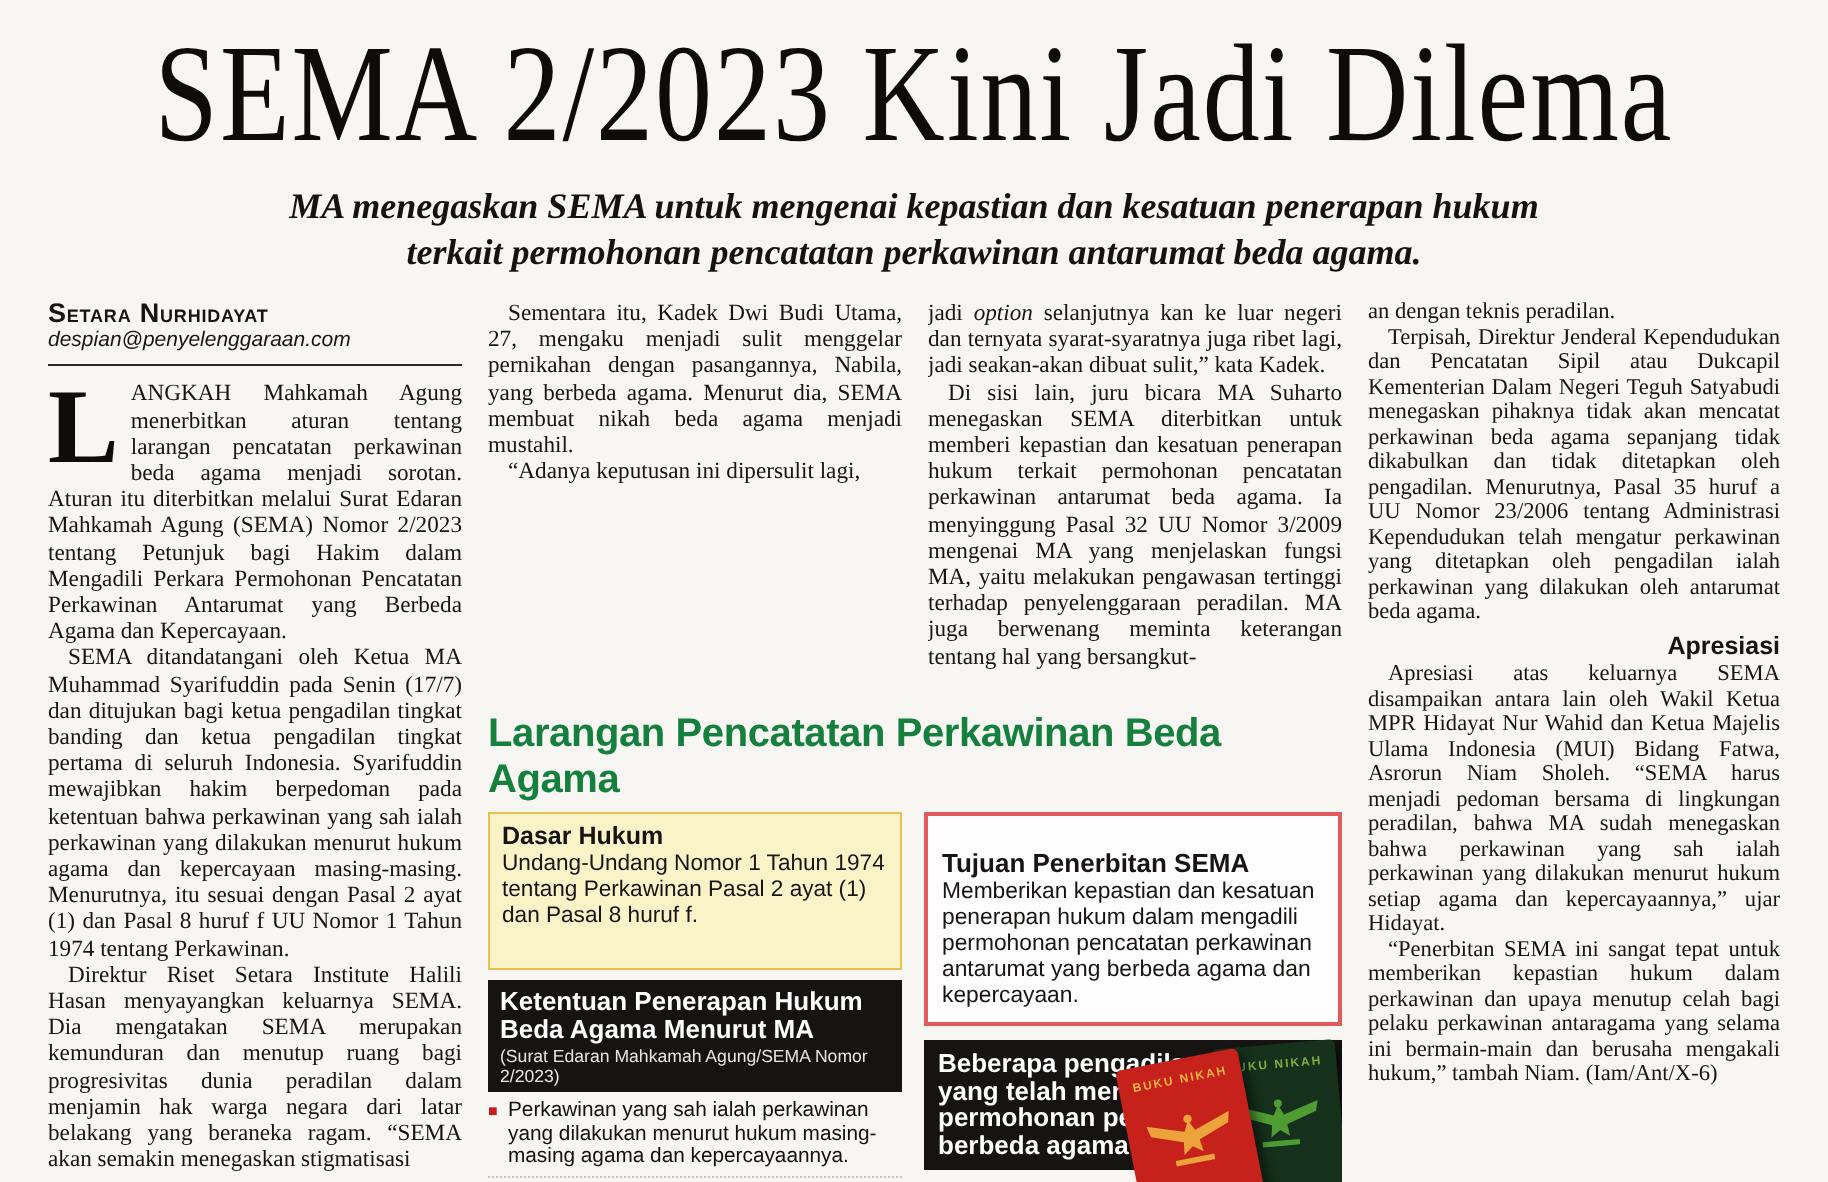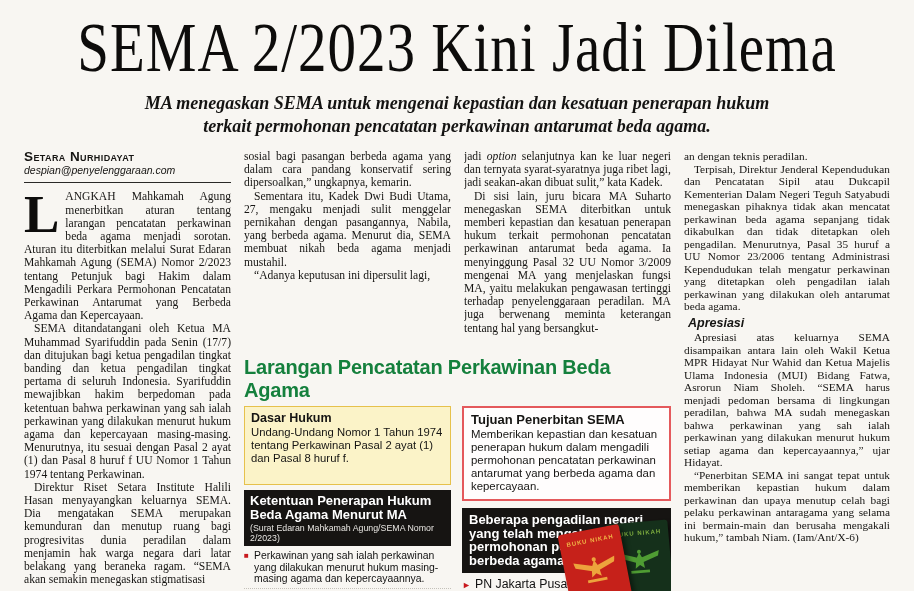--- a/index.html
+++ b/index.html
@@ -28,21 +28,21 @@
   .byline-name { font-family:"Liberation Sans", sans-serif; font-weight:bold; font-variant:small-caps;
     font-size:13.5px; letter-spacing:.4px; }
   .byline-email { font-family:"Liberation Sans", sans-serif; font-style:italic; font-size:10.5px; margin-top:1px; }
   .byline-rule { border:0; border-top:1.2px solid #2a2927; margin:5px 0 7px 0; width:100%; }
 
   
   .dropcap { float:left; font-weight:bold; font-size:53px; line-height:42px; padding:3px 6px 0 0; color:#0d0c0b; }
   .ital { font-style:italic; }
 
   .mini-subhead { font-family:"Liberation Sans", sans-serif; font-weight:bold; font-size:12.5px;
-    margin:4px 0 2px 4px; text-align:left;font-style:italic; }
+    margin:4px 0 2px 15px; text-align:right; }
 
   
   .infographic { position:absolute; left:220px; top:206px; width:427px; height:246px;
     font-family:"Liberation Sans", sans-serif; overflow:hidden; }
   .ig-title { font-weight:bold; font-size:20px; letter-spacing:-.2px; color:#15803d; margin-bottom:4px; }
   .ig-cols { position:relative; height:218px; }
   .ig-left { position:absolute; left:0; top:0; width:207px; }
   .ig-right { position:absolute; left:218px; top:0; width:209px; height:218px; }
 
   .box-yellow { background:#fbf3c8; border:1.5px solid #e6c14c; padding:4px 6px 20px 6px; }
@@ -52,21 +52,21 @@
   .box-black-hdr { background:#161412; color:#fff; padding:4px 6px 3px 6px; margin-top:5px; }
   .box-black-hdr .bx-title { font-weight:bold; font-size:13px; line-height:14px; }
   .box-black-hdr .bx-sub { font-size:8.8px; line-height:10px; color:#e8e6e2; margin-top:1px; }
 
   .ig-bullets { margin-top:4px; }
   .ig-bullet { position:relative; padding-left:10px; font-size:10.4px; line-height:11.4px; color:#111;
     padding-bottom:3px; margin-bottom:3px; border-bottom:1px dotted #c4c1ba; }
   .ig-bullet:last-child { border-bottom:none; }
   .ig-bullet .sq { position:absolute; left:0; top:0; color:#c8191e; font-size:8px; line-height:11px; }
 
-  .box-pink { background:#fffdfd; border:2px solid #e4595c; padding:4px 7px 6px 7px; }
+  .box-pink { background:#fffdfd; border:2px solid #e4595c; padding:16px 7px 6px 7px; }
   .box-pink .bx-title { font-weight:bold; font-size:13px; margin-bottom:1px; }
   .box-pink .bx-body { font-size:11.4px; line-height:13px; }
 
   .box-black-big { background:#161412; color:#fff; font-weight:bold; font-size:13px; line-height:13.5px;
     padding:5px 7px 6px 7px; margin-top:7px; }
 
   .pn-list { margin-top:5px; width:140px; }
   .pn-item { position:relative; padding-left:13px; font-size:12.3px; font-weight:500; line-height:13px;
     margin-bottom:6px; color:#111; }
   .pn-item .arr { position:absolute; left:0; top:1px; color:#c8191e; font-size:9px; line-height:12px; }
@@ -97,21 +97,20 @@
         <div class="byline-name">Setara Nurhidayat</div>
         <div class="byline-email">despian@penyelenggaraan.com</div>
         <hr class="byline-rule">
       </div>
       <p><span class="dropcap">L</span><span>ANGKAH Mahkamah Agung menerbitkan aturan tentang larangan pencatatan perkawinan beda agama menjadi sorotan. Aturan itu diterbitkan melalui Surat Edaran Mahkamah Agung (SEMA) Nomor 2/2023 tentang Petunjuk bagi Hakim dalam Mengadili Perkara Permohonan Pencatatan Perkawinan Antarumat yang Berbeda Agama dan Kepercayaan.</span></p>
       <p class="indent">SEMA ditandatangani oleh Ketua MA Muhammad Syarifuddin pada Senin (17/7) dan ditujukan bagi ketua pengadilan tingkat banding dan ketua pengadilan tingkat pertama di seluruh Indonesia. Syarifuddin mewajibkan hakim berpedoman pada ketentuan bahwa perkawinan yang sah ialah perkawinan yang dilakukan menurut hukum agama dan kepercayaan masing-masing. Menurutnya, itu sesuai dengan Pasal 2 ayat (1) dan Pasal 8 huruf f UU Nomor 1 Tahun 1974 tentang Perkawinan.</p>
       <p class="indent">Direktur Riset Setara Institute Halili Hasan menyayangkan keluarnya SEMA. Dia mengatakan SEMA merupakan kemunduran dan menutup ruang bagi progresivitas dunia peradilan dalam menjamin hak warga negara dari latar belakang yang beraneka ragam. “SEMA akan semakin menegaskan stigmatisasi</p>
     </div>
 
     <div class="col col-2">
-      <p>sosial bagi pasangan berbeda agama yang dalam cara pandang konservatif sering dipersoalkan,” ungkapnya, kemarin.</p>
       <p class="indent">Sementara itu, Kadek Dwi Budi Utama, 27, mengaku menjadi sulit menggelar pernikahan dengan pasangannya, Nabila, yang berbeda agama. Menurut dia, SEMA membuat nikah beda agama menjadi mustahil.</p>
       <p class="indent">“Adanya keputusan ini dipersulit lagi,</p>
     </div>
 
     <div class="col col-3">
       <p><span>jadi </span><span class="ital">option</span><span> selanjutnya kan ke luar negeri dan ternyata syarat-syaratnya juga ribet lagi, jadi seakan-akan dibuat sulit,” kata Kadek.</span></p>
       <p class="indent">Di sisi lain, juru bicara MA Suharto menegaskan SEMA diterbitkan untuk memberi kepastian dan kesatuan penerapan hukum terkait permohonan pencatatan perkawinan antarumat beda agama. Ia menyinggung Pasal 32 UU Nomor 3/2009 mengenai MA yang menjelaskan fungsi MA, yaitu melakukan pengawasan tertinggi terhadap penyelenggaraan peradilan. MA juga berwenang meminta keterangan tentang hal yang bersangkut-</p>
     </div>
 
     <div class="col col-4">

